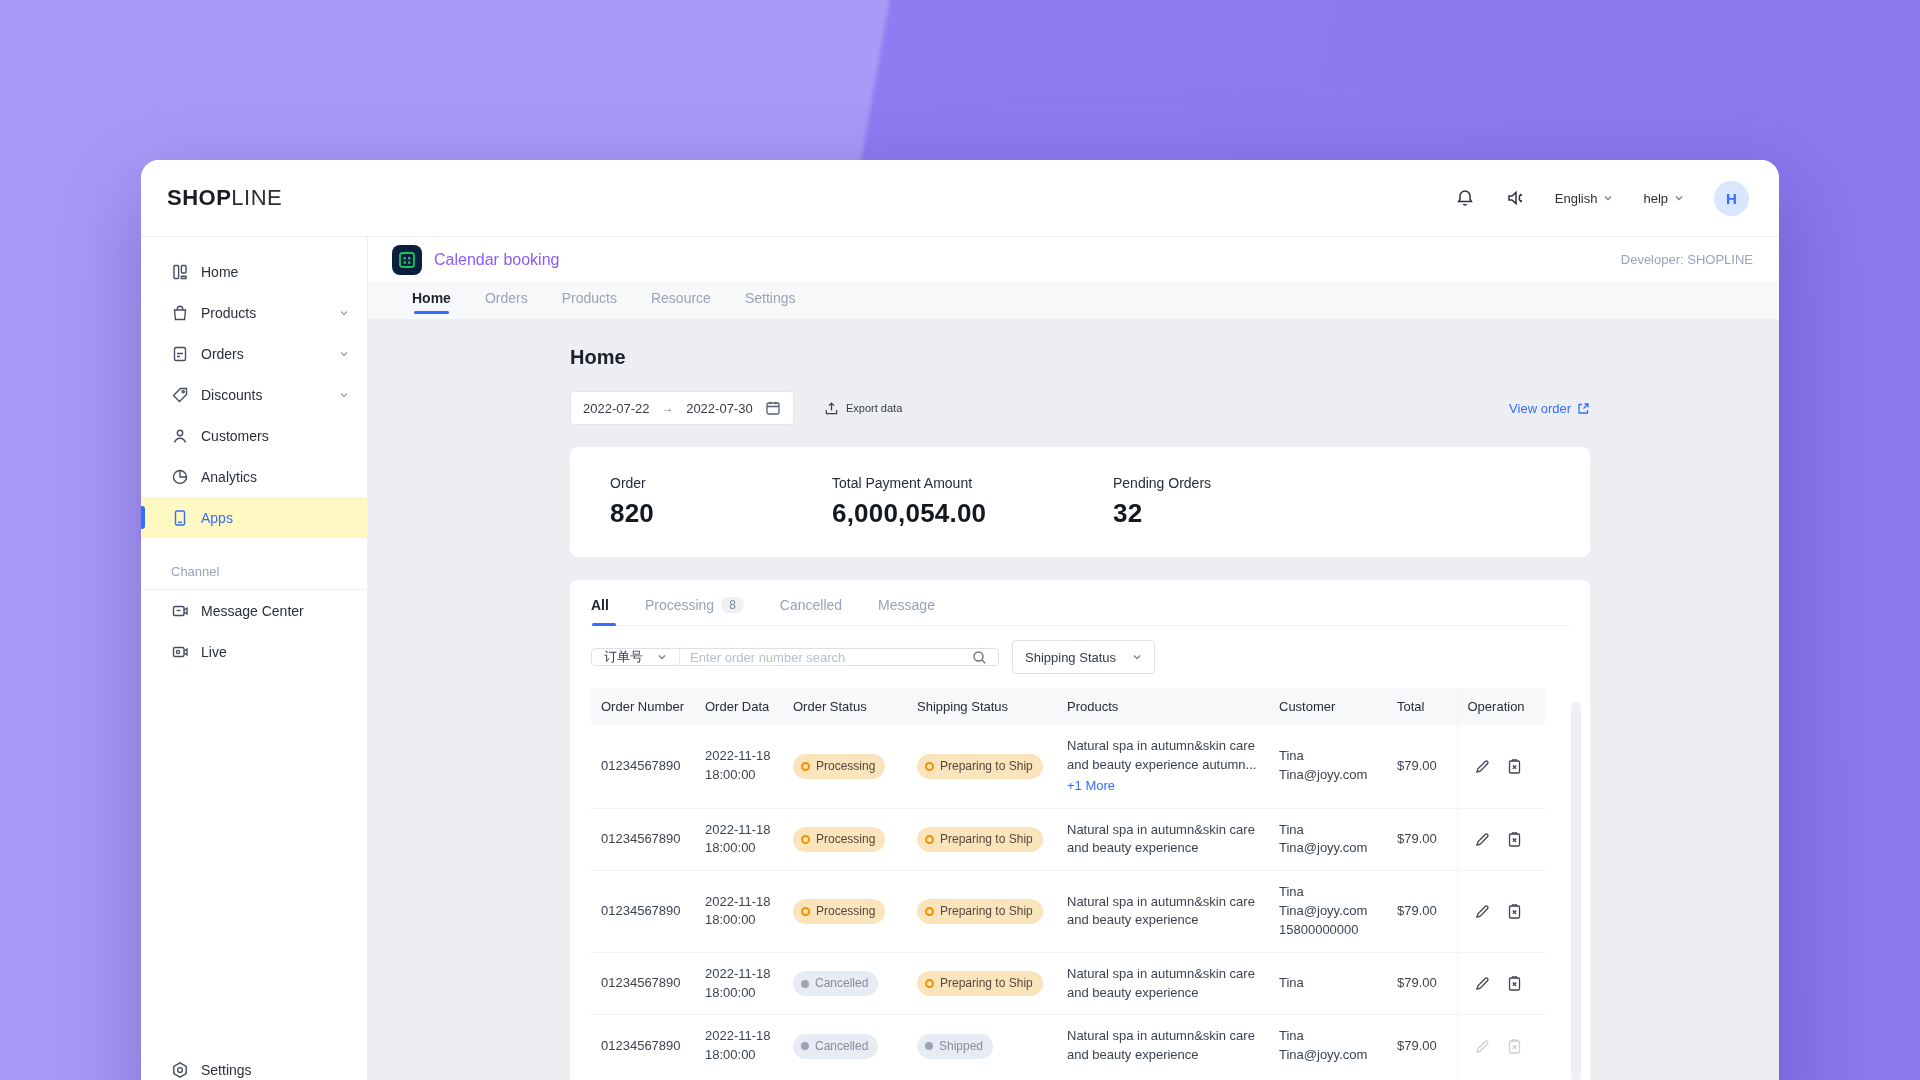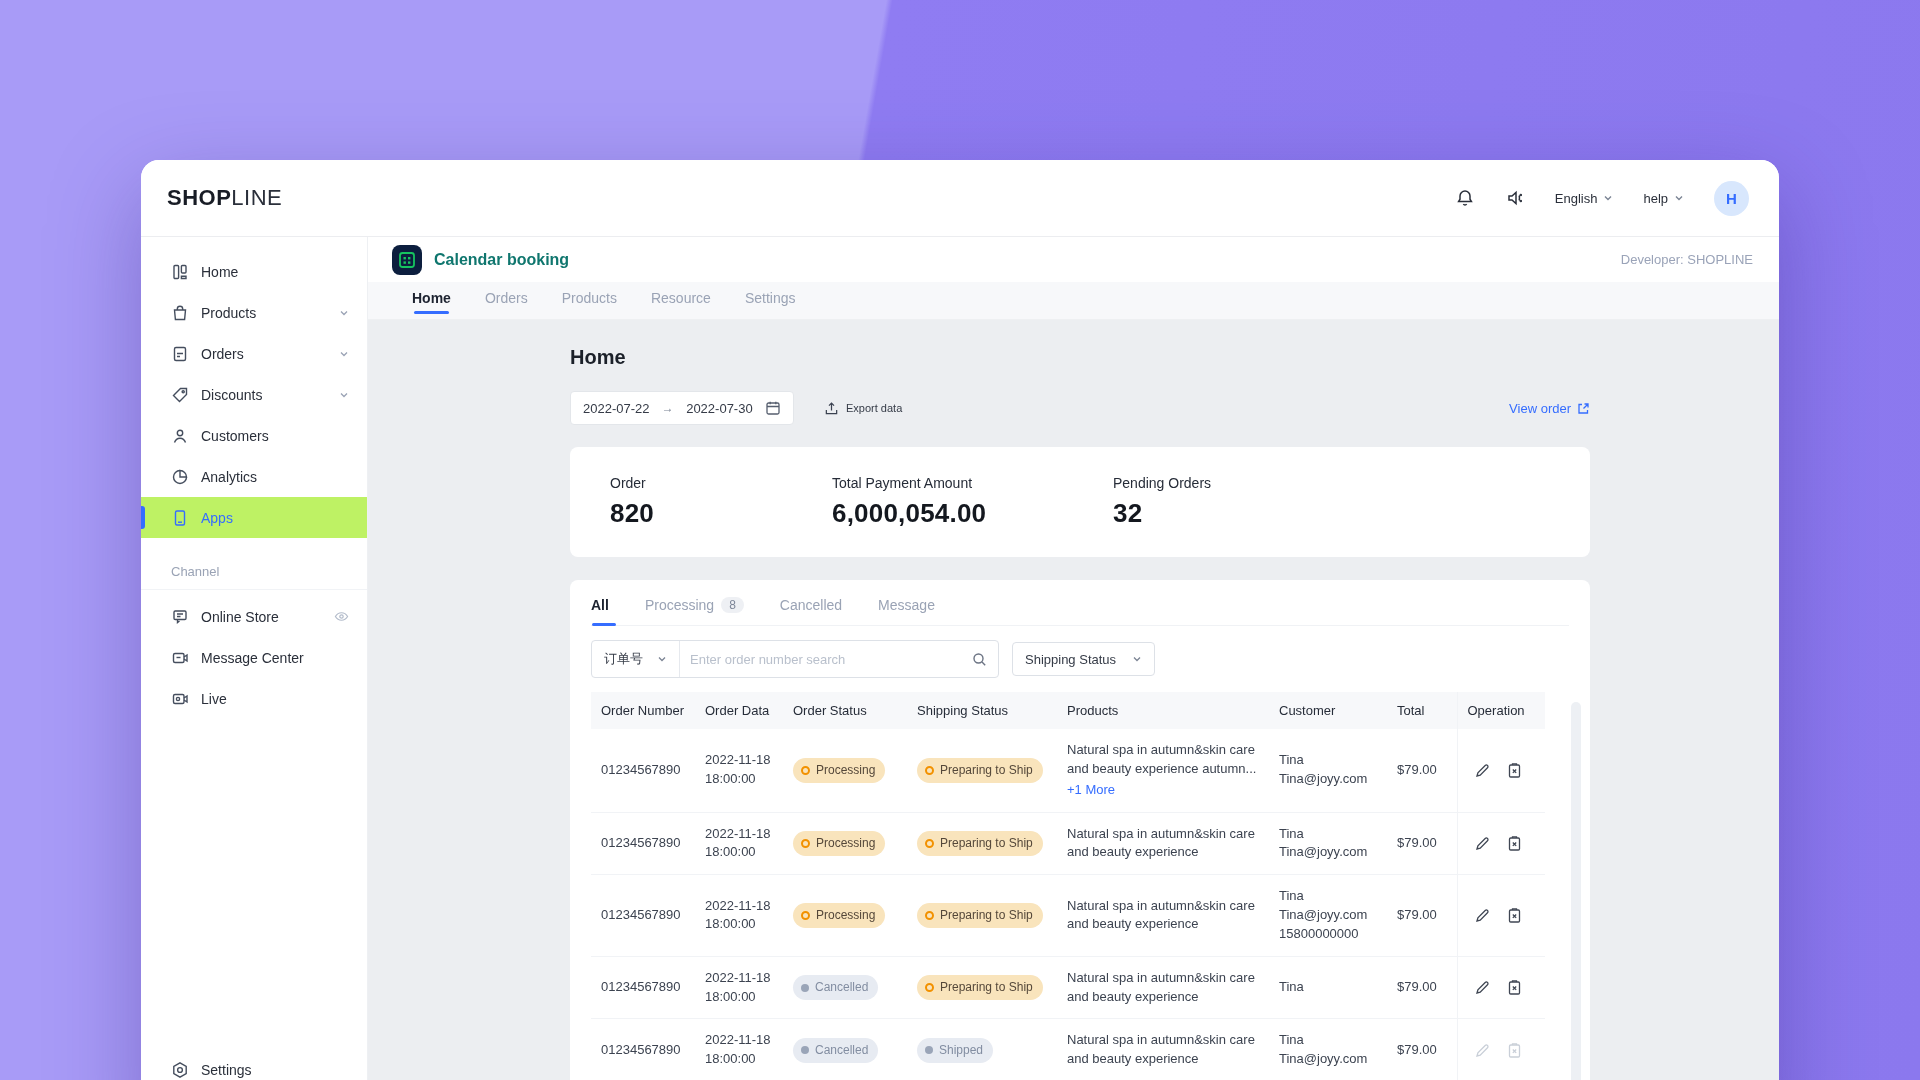--- a/index.html
+++ b/index.html
@@ -28,31 +28,31 @@
   .avatar { width:35px; height:35px; border-radius:50%; background:#d8e7fd; color:#356dff;
     font-weight:700; font-size:15px; display:flex; align-items:center; justify-content:center; cursor:pointer;}
   
   .wbody { flex:1; display:flex; min-height:0; }
   .sidebar { width:227px; flex:0 0 227px; background:#fff; border-right:1px solid #eef0f3; position:relative; padding-top:14px; }
   .sitem { height:41px; display:flex; align-items:center; padding:0 18px 0 30px; font-size:14px; color:#2a2f3a; cursor:pointer; position:relative; }
   .sitem .icn { width:18px; height:18px; margin-right:12px; color:#454e5e; display:inline-flex; flex:0 0 18px;}
   .sitem .lbl { flex:1; }
   .sitem .rchev { width:10px; height:10px; color:#9aa3b5; display:inline-flex; }
   .sitem .reye { width:15px; height:15px; color:#b3bccb; display:inline-flex; }
-  .sitem.active { background:#bef264; color:#356dff; }
+  .sitem.active { background:#fef9c3; color:#356dff; }
   .sitem.active .icn { color:#356dff; }
   .sitem.active::before { content:""; position:absolute; left:0; top:9px; width:4px; height:23px; border-radius:0 3px 3px 0; background:#356dff; }
   .ssection { font-size:13px; color:#9aa3b5; padding:26px 0 10px 30px; }
   .sdivider { border-top:1px solid #f1f3f6; margin:0; }
   .sitem.settings { position:absolute; top:812px; left:0; right:0; }
   
   .main { flex:1; display:flex; flex-direction:column; min-width:0; background:#eceef1; }
   .appbar { height:45px; flex:0 0 45px; background:#fff; display:flex; align-items:center; padding:0 26px 0 24px; }
   .appicon { width:30px; height:30px; border-radius:8px; background:#0c1e3e; display:flex; align-items:center; justify-content:center; margin-right:12px; }
-  .apptitle { font-size:16px; font-weight:700; color:#0f766e; flex:1; }
+  .apptitle { font-size:16px; font-weight:400; color:#8b5cf6; flex:1; }
   .devtxt { font-size:13px; color:#9aa3b8; }
   .apptabs { height:38px; flex:0 0 38px; background:#f7f8fa; display:flex; align-items:flex-start; gap:34px; padding:8px 0 0 44px; border-bottom:1px solid #eef0f2;}
   .atab { font-size:14px; color:#9aa3b5; cursor:pointer; padding-bottom:8px; position:relative; }
   .atab.active { color:#1d2330; font-weight:700; }
   .atab.active::after { content:""; position:absolute; left:2px; right:2px; bottom:0; height:3px; border-radius:2px; background:#356dff; }
   .content { flex:1; overflow:hidden; }
   .cinner { width:1020px; margin-left:202px; }
   .ptitle { font-size:20px; font-weight:700; color:#1b2029; margin-top:26px; }
   
   .controls { display:flex; align-items:center; margin-top:22px; }
@@ -71,21 +71,21 @@
   .stat .sl { font-size:14px; color:#262c38; }
   .stat .sv { font-size:26px; font-weight:700; color:#14181f; margin-top:7px; letter-spacing:.2px; }
   
   .ordcard { margin-top:23px; background:#fff; border-radius:8px; padding:0 21px 14px; position:relative; }
   .otabs { display:flex; align-items:flex-end; gap:36px; padding:17px 0 0; border-bottom:1px solid #f0f2f5; }
   .otab { font-size:14px; color:#9aa3b5; padding-bottom:12px; position:relative; cursor:pointer; display:flex; align-items:center; gap:7px;}
   .otab.active { color:#1d2330; font-weight:700; }
   .otab.active::after { content:""; position:absolute; left:1px; width:24px; bottom:-1px; height:3px; border-radius:2px; background:#356dff; }
   .cntpill { background:#eef0f4; color:#7d8698; font-size:12px; border-radius:999px; padding:1px 8px; }
   .filters { display:flex; align-items:center; gap:13px; margin:14px 0; }
-  .searchgroup { display:flex; align-items:center; height:38px; border:1px solid #dde1e7; border-radius:4px; background:#fff; width:408px; }
+  .searchgroup { display:flex; align-items:center; height:18px; border:1px solid #dde1e7; border-radius:4px; background:#fff; width:408px; }
   .fieldsel { display:flex; align-items:center; gap:14px; padding:0 12px; font-size:13px; color:#353b47; border-right:1px solid #e6e9ee; height:100%; cursor:pointer; white-space:nowrap;}
   .searchgroup input { border:none; outline:none; flex:1; font-size:13px; padding:0 10px; color:#353b47; font-family:inherit; background:transparent; }
   .searchgroup input::placeholder { color:#b9c0cc; }
   .sicon { width:15px; height:15px; color:#6b7383; margin-right:11px; display:inline-flex; cursor:pointer;}
   .shipsel { height:34px; border:1px solid #dde1e7; border-radius:4px; background:#fff; display:flex; align-items:center; gap:16px; padding:0 12px; font-size:13px; color:#353b47; cursor:pointer; }
   
   table { border-collapse:collapse; width:954px; table-layout:fixed; }
   col.c1{width:104px} col.c2{width:88px} col.c3{width:124px} col.c4{width:150px}
   col.c5{width:212px} col.c6{width:118px} col.c7{width:70px} col.c8{width:88px}
   thead th { background:#f7f8fa; font-size:13px; font-weight:500; color:#272d39; text-align:left; padding:11px 10px; white-space:nowrap; overflow:hidden;}
@@ -227,36 +227,20 @@
               <rect x="4.5" y="2" width="9" height="14" rx="1.5"></rect>
               <path d="M7 13.2h4"></path>
             </svg>
           </span>
         <span class="lbl">Apps</span>
       </div>
 
       <div class="ssection">Channel</div>
       <div class="sdivider"></div>
 
-      <div class="sitem" style="margin-top:6px">
-        <span class="icn">
-            <svg viewBox="0 0 18 18" fill="none" stroke="currentColor" stroke-width="1.4">
-              <rect x="3" y="3" width="12" height="8.5" rx="1.2"></rect>
-              <path d="M6.5 11.5v3l2-1.5"></path>
-              <path d="M6 6h6M6 8.5h3.5"></path>
-            </svg>
-          </span>
-        <span class="lbl">Online Store</span>
-        <span class="reye">
-            <svg viewBox="0 0 16 16" fill="none" stroke="currentColor" stroke-width="1.3">
-              <path d="M1.5 8s2.4-4 6.5-4 6.5 4 6.5 4-2.4 4-6.5 4S1.5 8 1.5 8z"></path>
-              <circle cx="8" cy="8" r="1.8"></circle>
-            </svg>
-          </span>
-      </div>
       <div class="sitem">
         <span class="icn">
             <svg viewBox="0 0 18 18" fill="none" stroke="currentColor" stroke-width="1.4">
               <rect x="2.5" y="4.5" width="10.5" height="9" rx="1.5"></rect>
               <path d="M13 8l3-2v6l-3-2"></path>
               <path d="M5.5 8.5h4"></path>
             </svg>
           </span>
         <span class="lbl">Message Center</span>
       </div>

